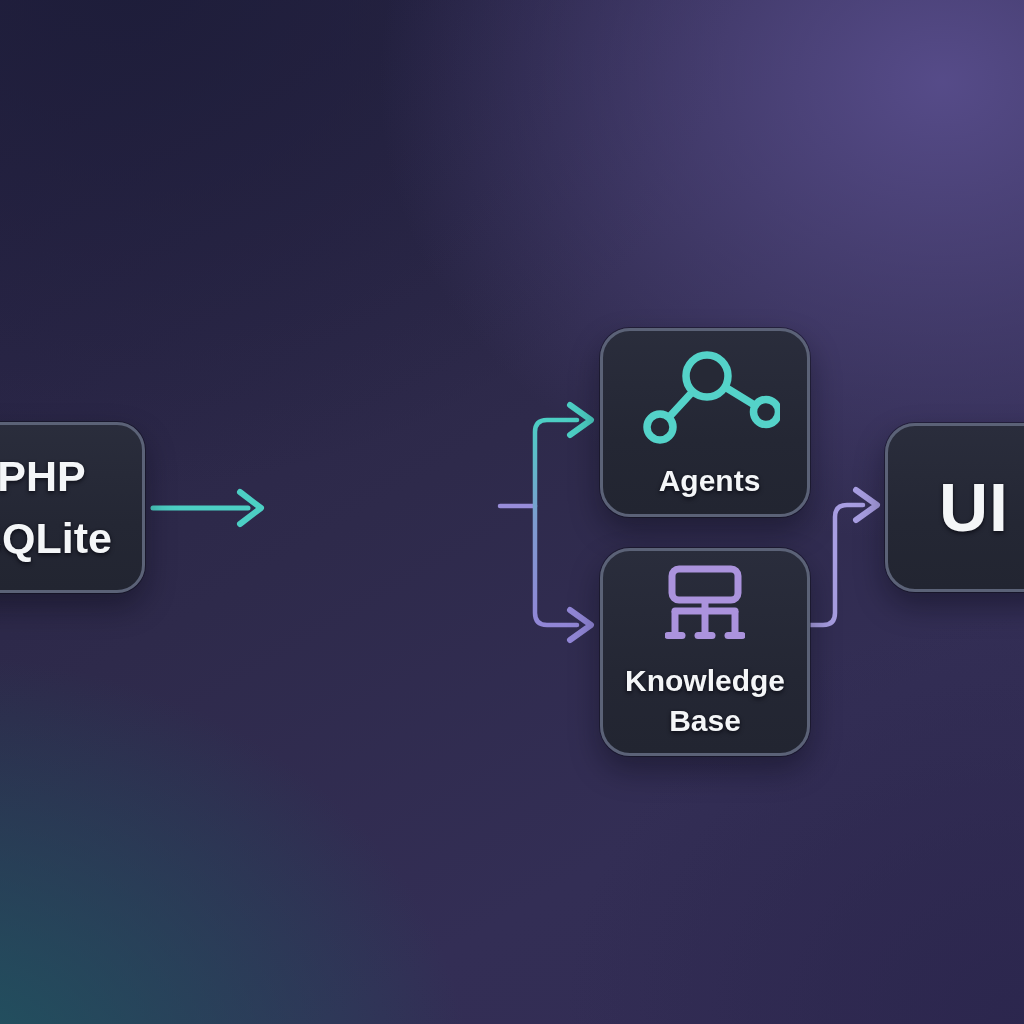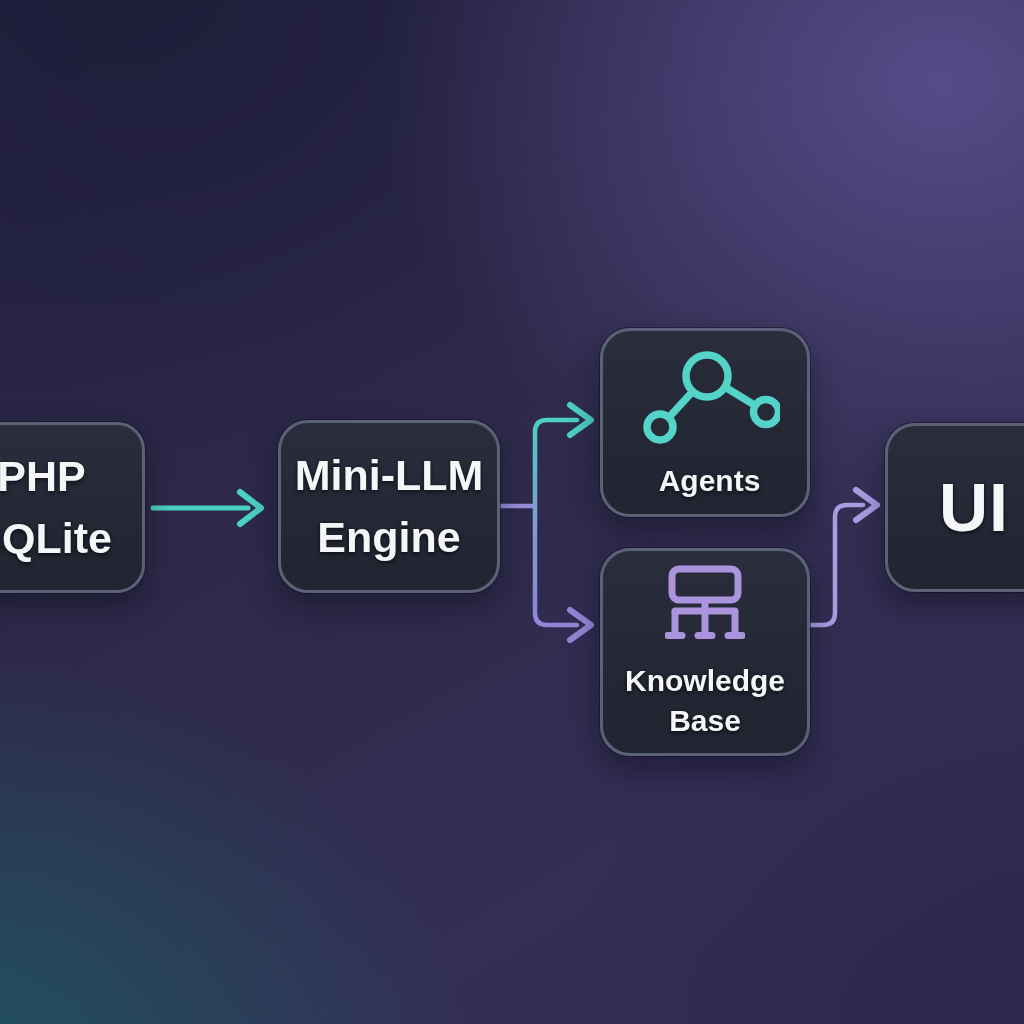--- a/index.html
+++ b/index.html
@@ -74,24 +74,20 @@
 
     <path d="M810 625 L823 625 Q835 625 835 613 L835 517 Q835 505 847 505 L863 505" stroke="#a89ee2" stroke-width="4.5" stroke-linecap="round" fill="none"></path>
     <path d="M856 490 L877 505 L856 520" stroke="#a89ee2" stroke-width="6" stroke-linecap="round" stroke-linejoin="round" fill="none"></path>
   </svg>
 
   <div class="node" id="node-php">
     <span class="line">PHP</span>
     <span class="line">BQLite</span>
   </div>
 
-  <div class="node" id="node-engine">
-    <span class="line">Mini-LLM</span>
-    <span class="line">Engine</span>
-  </div>
 
   <div class="node" id="node-agents">
     <span class="icon-wrap">
       <svg width="140" height="95" viewBox="0 0 140 95">
         <line x1="67" y1="26" x2="20" y2="77" stroke="#54d3c9" stroke-width="7.5" stroke-linecap="round"></line>
         <line x1="67" y1="26" x2="126" y2="62" stroke="#54d3c9" stroke-width="7.5" stroke-linecap="round"></line>
         <circle cx="67" cy="26" r="21" fill="#262936" stroke="#54d3c9" stroke-width="7.5"></circle>
         <circle cx="20" cy="77" r="13" fill="#262936" stroke="#54d3c9" stroke-width="7.5"></circle>
         <circle cx="126" cy="62" r="12.5" fill="#262936" stroke="#54d3c9" stroke-width="7.5"></circle>
       </svg>

